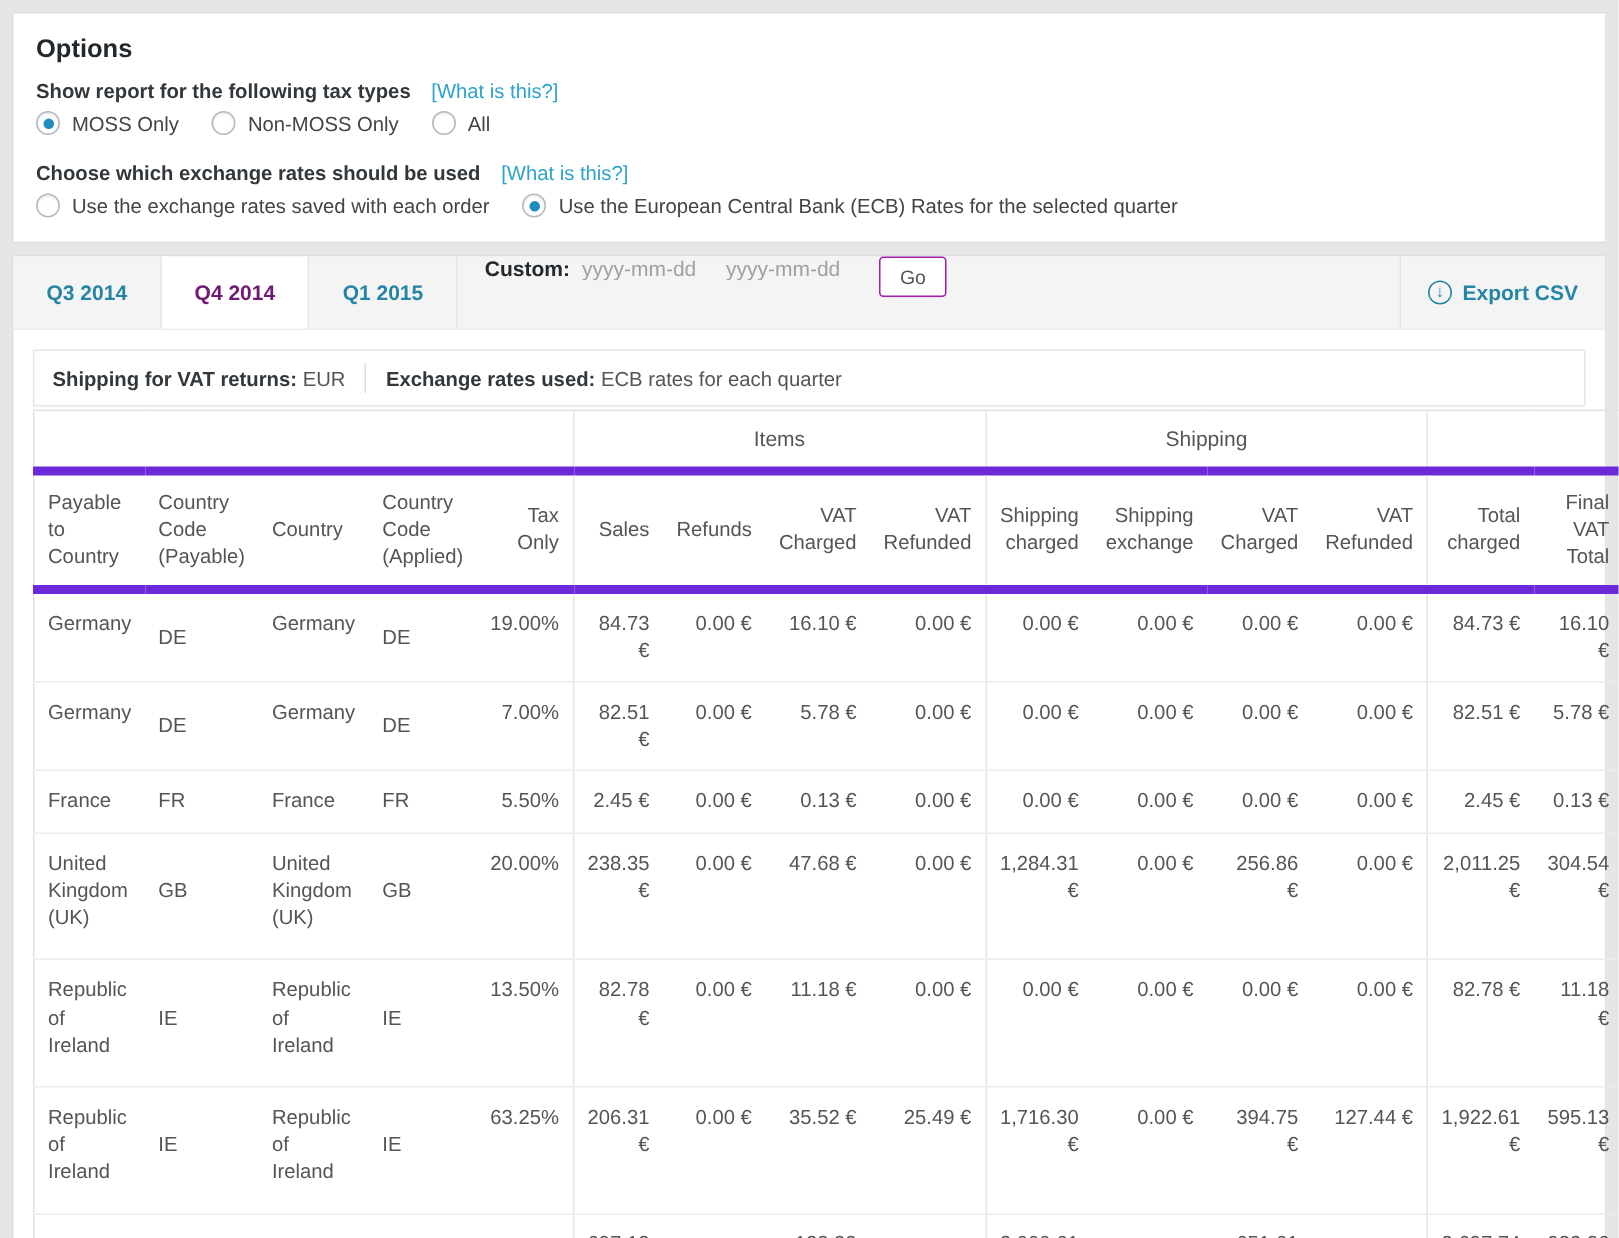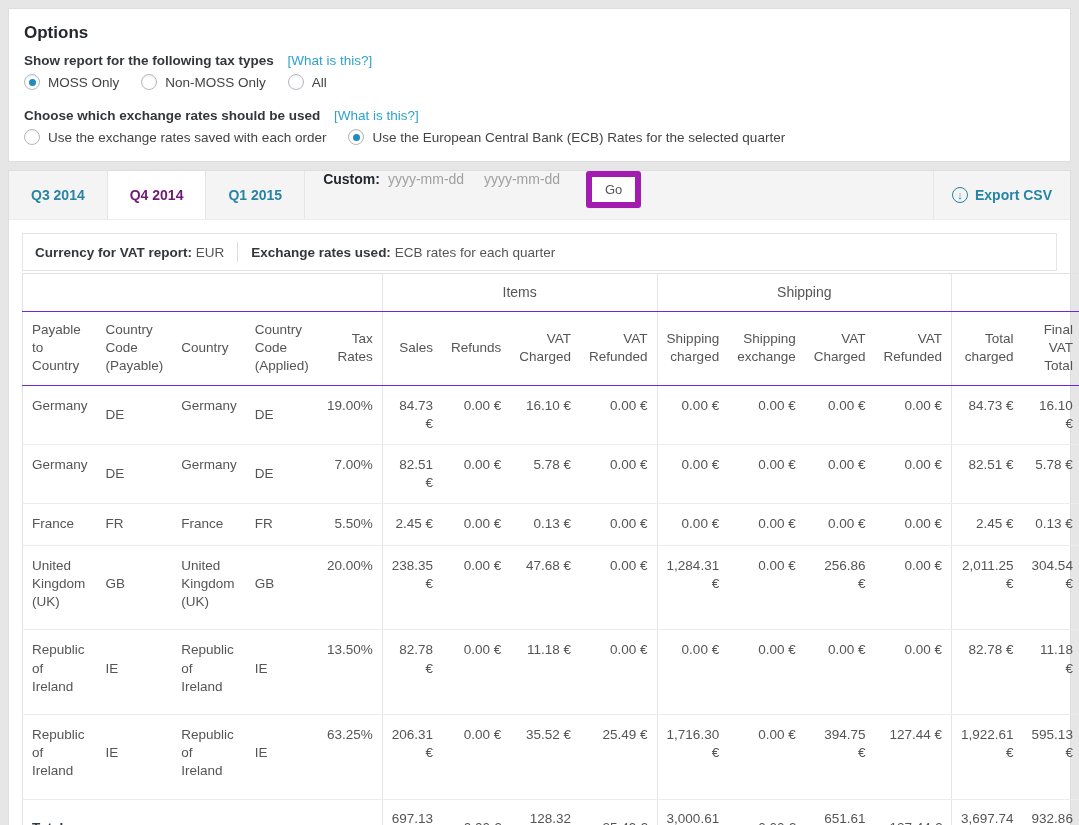--- a/index.html
+++ b/index.html
@@ -54,21 +54,21 @@
   .custom-range { display: flex; align-items: flex-start; padding-left: 18px; }
   .custom-label { font-weight: bold; color: #23282d; margin-right: 8px; }
   .date-input {
     border: none; background: transparent; outline: none;
     font-family: "Liberation Sans", sans-serif;
     font-size: 14px; width: 96px; color: #555;
   }
   .date-input::placeholder { color: #a0a0a0; opacity: 1; }
   .go-btn {
     margin-left: 6px; padding: 5px 13px;
-    background: #fff; border: 6px solid #a21caf; border-radius: 3px;
+    background: #fff; border: 1px solid #a21caf; border-radius: 3px;
     font-family: "Liberation Sans", sans-serif;
     font-size: 13px; color: #555; cursor: pointer;
     box-shadow: 0 1px 0 rgba(0,0,0,.04);
   }
   .export-wrap {
     margin-left: auto; display: flex; align-items: center;
     border-left: 1px solid #e5e5e5; padding: 0 18px;
   }
   .export-link {
     color: #2684a5; font-weight: bold; text-decoration: none;
@@ -86,21 +86,21 @@
     display: flex; align-items: center; margin-bottom: 2px;
   }
   .meta-bar strong { color: #32373c; }
   .meta-sep { border-left: 1px solid #ddd; height: 20px; margin: 0 13px; }
   
   table.vat {
     width: 100%; border-collapse: collapse;
     border: 1px solid #e1e1e1; font-size: 13.5px; color: #555;
   }
   table.vat th, table.vat td { padding: 9px 9px; line-height: 1.35; font-weight: normal; }
-  table.vat thead th { border-bottom: 1px solid #6d28d9; text-align: left; vertical-align: middle; margin-left: 24px; }
+  table.vat thead th { border-bottom: 6px solid #6d28d9; text-align: left; vertical-align: middle; margin-left: 24px; }
   table.vat th.group { text-align: center; font-size: 14px; }
   table.vat th.num, table.vat td.num { text-align: right; }
   table.vat .gs { border-left: 1px solid #e5e5e5; }
   table.vat tbody td { border-bottom: 1px solid #ececec; vertical-align: top; padding-top: 11px; padding-bottom: 11px; }
   table.vat tbody td.code { vertical-align: middle; }
   table.vat tbody tr.tall td { padding-bottom: 18px; margin-left: 14px; }
   table.vat tfoot td { padding: 10px 9px; }
   table.vat tfoot .totals-label { font-weight: bold; color: #32373c; }
 </style>
 </head>
@@ -168,21 +168,21 @@
     <div class="export-wrap">
       <a class="export-link">
         <span class="export-icon">↓</span>
         <span>Export CSV</span>
       </a>
     </div>
   </div>
   <div class="report-body">
     <div class="meta-bar">
       <span>
-        <strong>Currency for VAT report:</strong>
+        <strong>Shipping for VAT returns:</strong>
         <span>EUR</span>
       </span>
       <span class="meta-sep"></span>
       <span>
         <strong>Exchange rates used:</strong>
         <span>ECB rates for each quarter</span>
       </span>
     </div>
     <table class="vat" id="vat-table">
         <colgroup>
@@ -207,21 +207,21 @@
             <th colspan="5"></th>
             <th class="group gs" colspan="4">Items</th>
             <th class="group gs" colspan="4">Shipping</th>
             <th class=" gs" colspan="2"></th>
           </tr>
           <tr>
             <th>Payable to Country</th>
             <th>Country Code (Payable)</th>
             <th>Country</th>
             <th>Country Code (Applied)</th>
-            <th class="num">Tax Rates</th>
+            <th class="num">Tax Only</th>
             <th class="num gs">Sales</th>
             <th class="num">Refunds</th>
             <th class="num">VAT Charged</th>
             <th class="num">VAT Refunded</th>
             <th class="num gs">Shipping charged</th>
             <th class="num">Shipping exchange</th>
             <th class="num">VAT Charged</th>
             <th class="num">VAT Refunded</th>
             <th class="num gs">Total charged</th>
             <th class="num">Final VAT Total</th>

